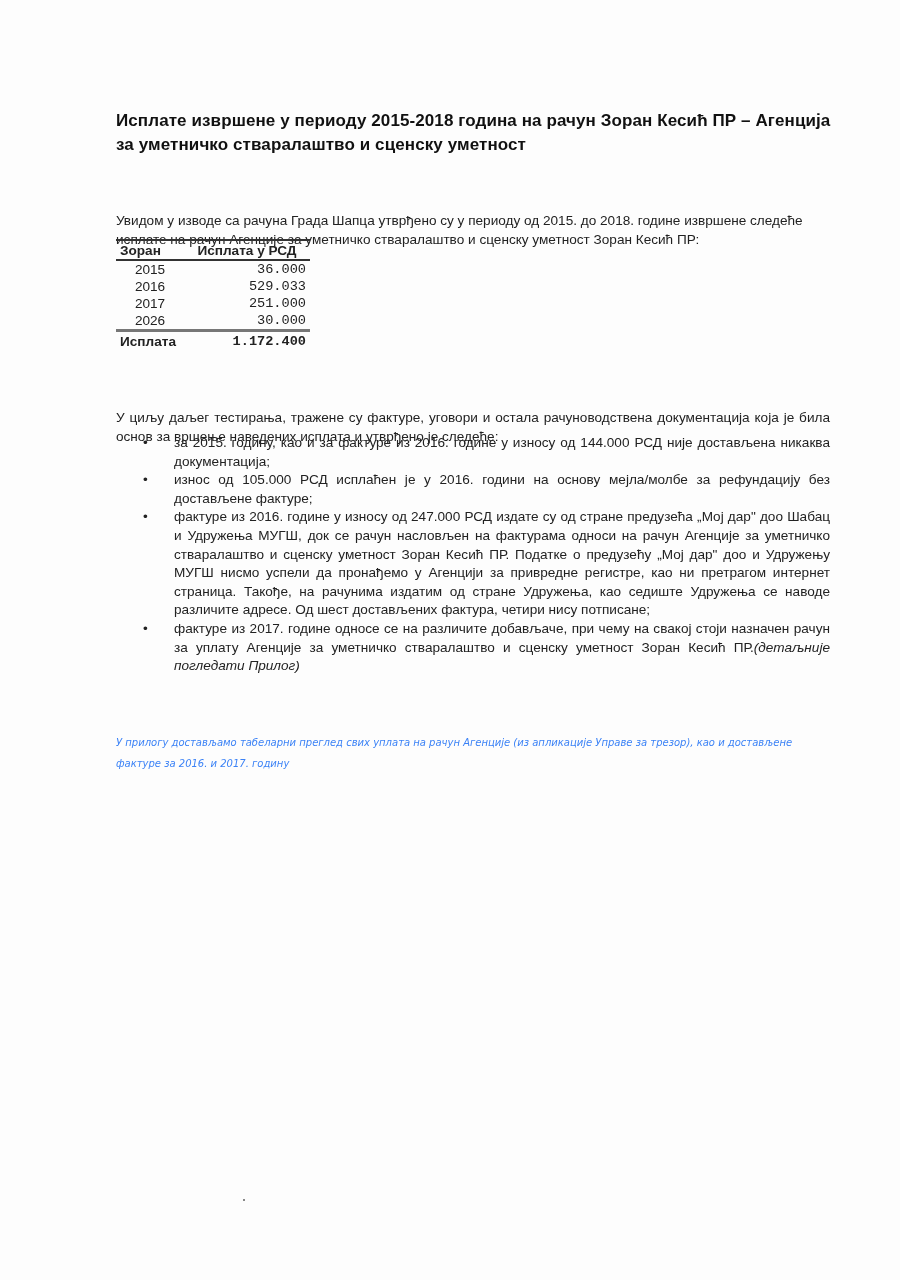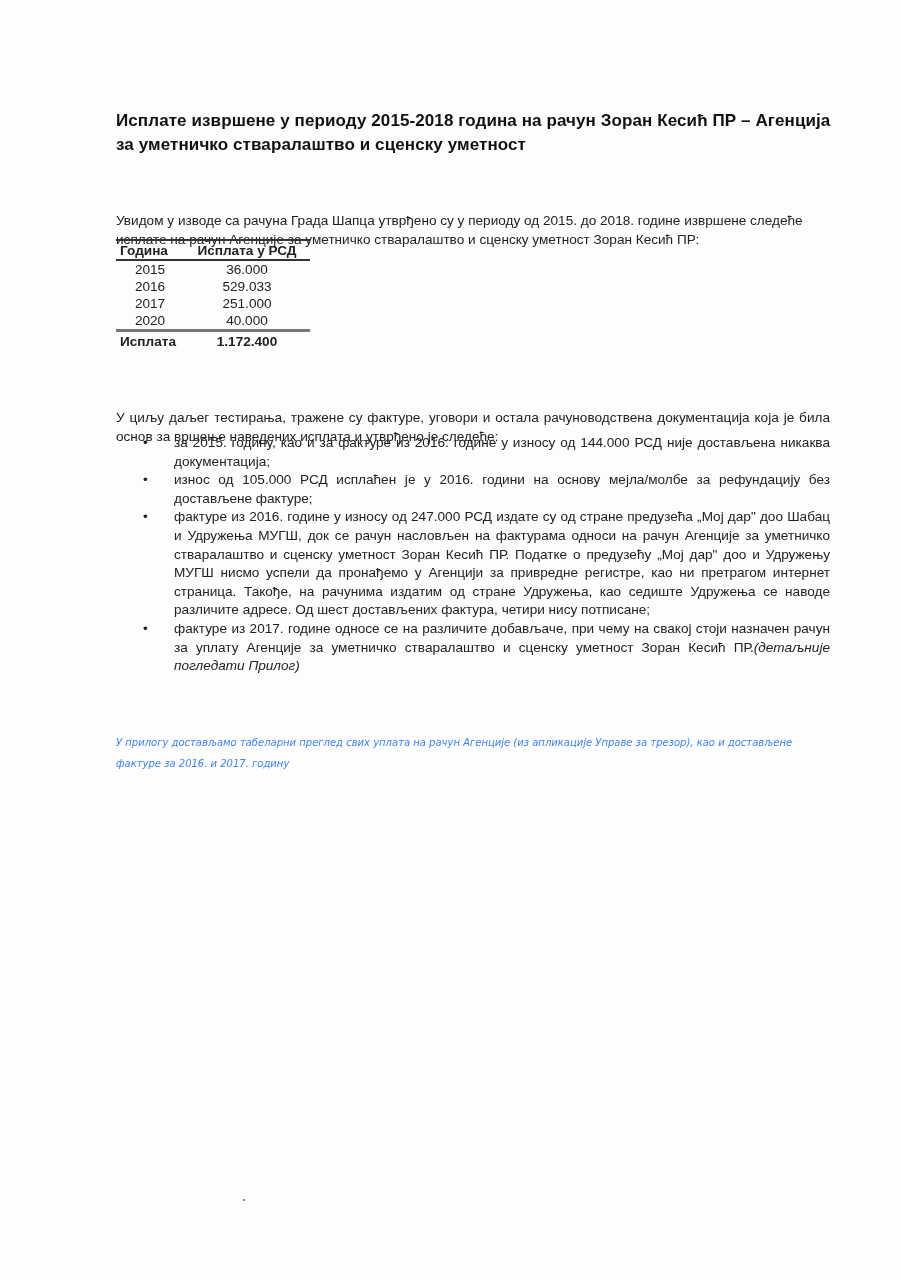--- a/index.html
+++ b/index.html
@@ -10,21 +10,21 @@
            font-weight:bold; font-size:17px; line-height:24px; color:#111; letter-spacing:0.1px; }
   .para { position:absolute; left:116px; width:714px; font-size:13.6px; line-height:18.6px; color:#222;margin-top:19px; }
   .p1 { top:193px; }
   .p2 { top:390px; text-align:justify; }
   table.pay { position:absolute; left:116px; top:239px; border-collapse:collapse; font-size:13.6px; color:#222; }
   table.pay th { font-weight:bold; padding:0 4px 0 4px; height:18px; border-top:2px solid #333; border-bottom:2px solid #333; }
   table.pay th.c1 { text-align:left; width:60px; }
   table.pay th.c2 { text-align:center; width:118px; }
   table.pay td { height:17px; line-height:17px; padding:0 4px; }
   table.pay td.year { text-align:center;margin-top:32px; }
-  table.pay td.amt { text-align:center; }
+  table.pay td.amt { text-align:right;font-family:Liberation Mono, monospace; }
   table.pay tr.total td { font-weight:bold; border-top:3px solid #777; height:19px; }
   ul.items { position:absolute; left:140px; top:434px; width:690px; margin:0; padding:0; list-style:none;
              font-size:13.6px; line-height:18.6px; color:#222; }
   ul.items li { position:relative; padding-left:34px; text-align:justify; }
   ul.items li .bullet { position:absolute; left:3px; top:0; }
   .note { position:absolute; left:116px; top:732px; width:714px; font-style:italic;
           font-family:"DejaVu Sans", sans-serif; font-size:10px; line-height:21px; color:#3b82f6; }
   .speck { position:absolute; left:243px; top:1199px; width:2px; height:2px; background:#888; }
 </style>
 </head>
@@ -32,40 +32,40 @@
 
 <div class="page">
 
   <div class="title">Исплате извршене у периоду 2015-2018 година на рачун Зоран Кесић ПР – Агенција за уметничко стваралаштво и сценску уметност</div>
 
   <div class="para p1">Увидом у изводе са рачуна Града Шапца утврђено су у периоду од 2015. до 2018. године извршене следеће исплате на рачун Агенције за уметничко стваралаштво и сценску уметност Зоран Кесић ПР:</div>
 
   <table class="pay">
     <thead>
       <tr>
-        <th class="c1">Година</th>
+        <th class="c1">Зоран</th>
         <th class="c2">Исплата у РСД</th>
       </tr>
     </thead>
     <tbody>
       <tr>
         <td class="year">2015</td>
         <td class="amt">36.000</td>
       </tr>
       <tr>
         <td class="year">2016</td>
         <td class="amt">529.033</td>
       </tr>
       <tr>
         <td class="year">2017</td>
         <td class="amt">251.000</td>
       </tr>
       <tr>
-        <td class="year">2020</td>
-        <td class="amt">40.000</td>
+        <td class="year">2026</td>
+        <td class="amt">30.000</td>
       </tr>
       <tr class="total">
         <td>Исплата</td>
         <td class="amt">1.172.400</td>
       </tr>
     </tbody>
   </table>
 
   <div class="para p2">У циљу даљег тестирања, тражене су фактуре, уговори и остала рачуноводствена документација која је била основ за вршење наведених исплата и утврђено је следеће:</div>
 

